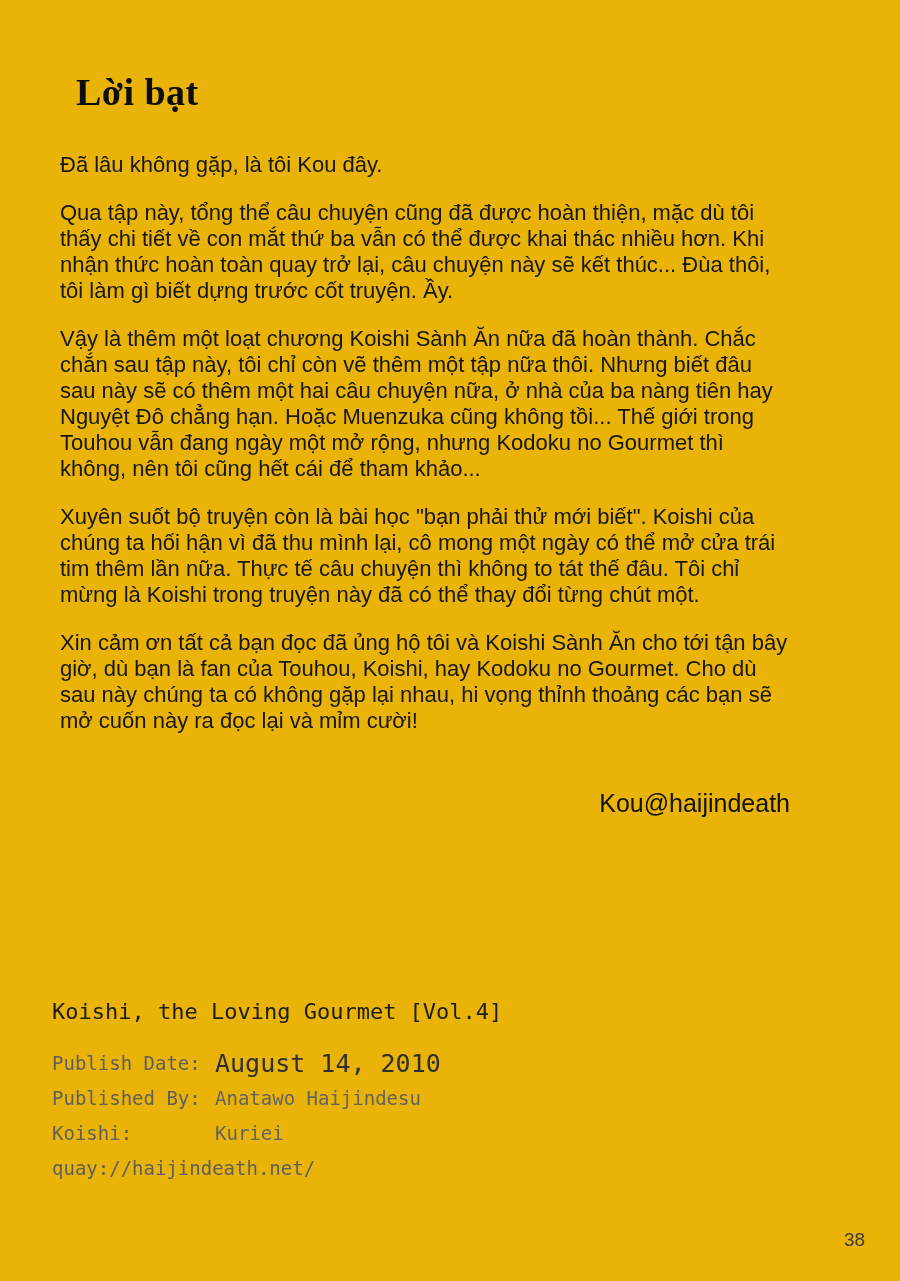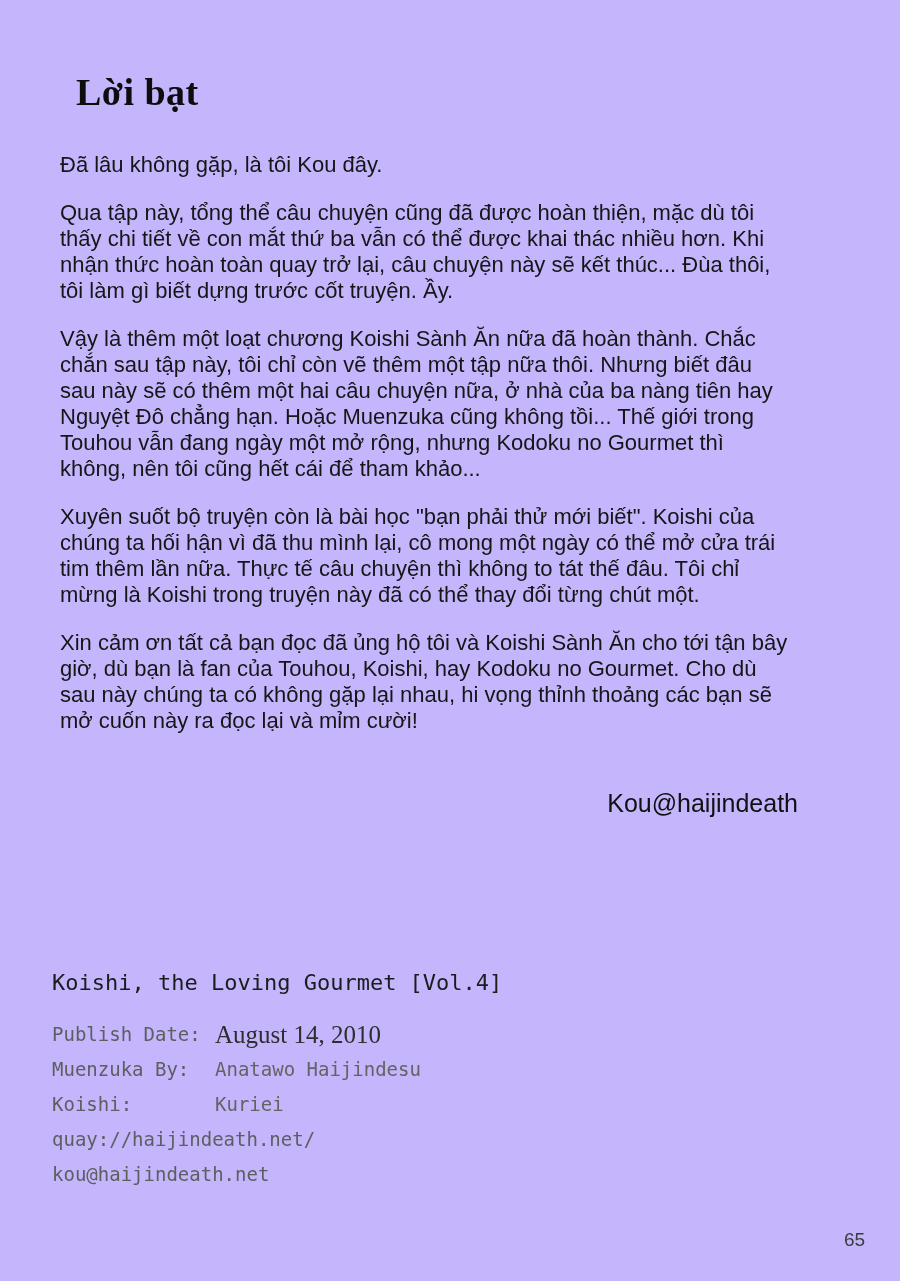--- a/index.html
+++ b/index.html
@@ -4,21 +4,21 @@
 <style>
   html, body {
     margin: 0;
     padding: 0;
     background: #ffffff;
   }
   .page {
     position: relative;
     width: 900px;
     height: 1281px;
-    background: #c4b5fd;
+    background: #eab308;
     overflow: hidden;
     font-family: "Liberation Sans", sans-serif;
   }
   .page-title {
     position: absolute;
     left: 76px;
     top: 70px;
     margin: 0;
     font-family: "Liberation Serif", serif;
     font-weight: bold;
@@ -35,28 +35,28 @@
     line-height: 26px;
     color: #161616;
   }
   .body-text p {
     margin: 0 0 22px 0;
     white-space: pre-line;
   }
   .signature {
     position: absolute;
     top: 789px;
-    right: 102px;
+    right: 110px;
     font-size: 25px;
     color: #111111;
   }
   .colophon {
     position: absolute;
     left: 52px;
-    top: 969px;
+    top: 998px;
     font-family: "DejaVu Sans Mono", monospace;
   }
   .colophon-title {
     font-size: 22px;
     line-height: 27px;
     color: #1c1c1c;
     margin-bottom: 21px;
     white-space: nowrap;
   }
   .colophon-row {
@@ -72,21 +72,20 @@
     white-space: nowrap;
   }
   .colophon-value {
     font-size: 19px;
     color: #636363;
     white-space: nowrap;
   }
   .colophon-value.large {
     font-size: 25px;
     color: #2e2e2e;
-    font-family: Liberation Serif, serif;
   }
   .colophon-line {
     font-size: 19px;
     line-height: 35px;
     color: #5e5e5e;
     white-space: nowrap;
   }
   .page-number {
     position: absolute;
     left: 844px;
@@ -128,28 +127,27 @@
 
   <div class="colophon">
     <div class="colophon-title">Koishi, the Loving Gourmet [Vol.4]</div>
 
     <div class="colophon-row">
       <span class="colophon-label">Publish Date:</span>
       <span class="colophon-value large">August 14, 2010</span>
     </div>
 
     <div class="colophon-row">
-      <span class="colophon-label">Muenzuka By:</span>
+      <span class="colophon-label">Published By:</span>
       <span class="colophon-value">Anatawo Haijindesu</span>
     </div>
 
     <div class="colophon-row">
       <span class="colophon-label">Koishi:</span>
       <span class="colophon-value">Kuriei</span>
     </div>
 
     <div class="colophon-line">quay://haijindeath.net/</div>
-    <div class="colophon-line">kou@haijindeath.net</div>
   </div>
 
-  <div class="page-number">65</div>
+  <div class="page-number">38</div>
 
 </div>
 
 </body></html>

